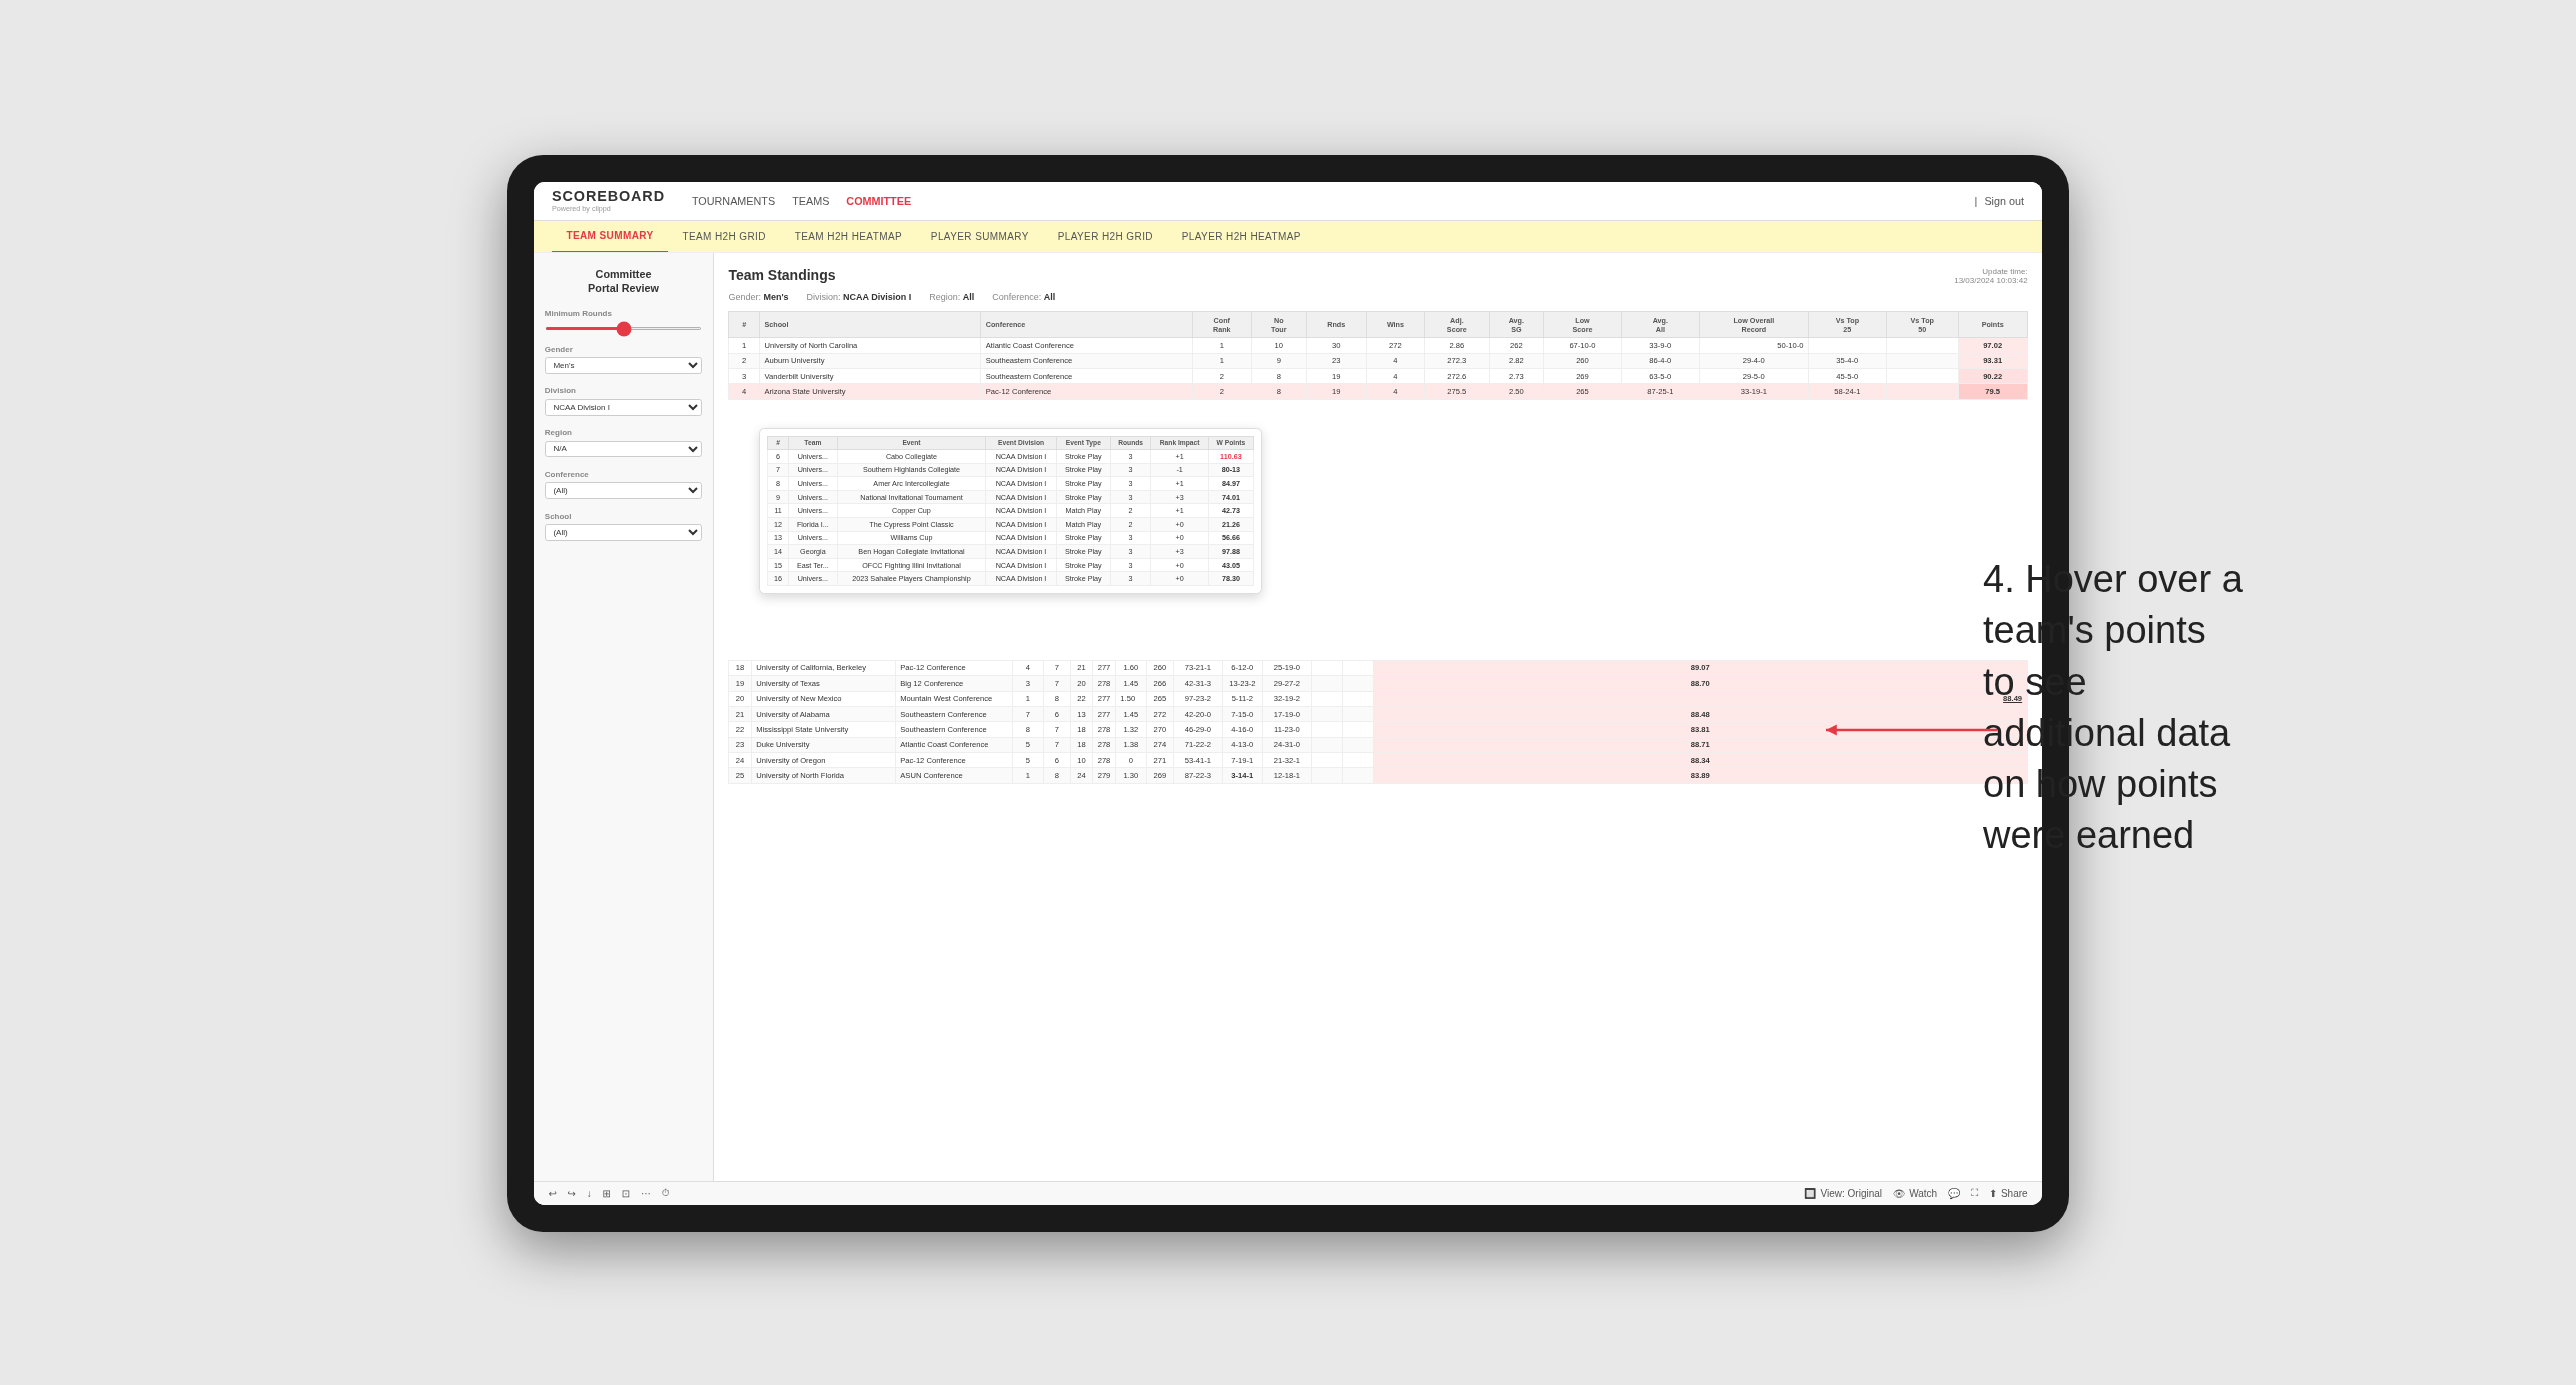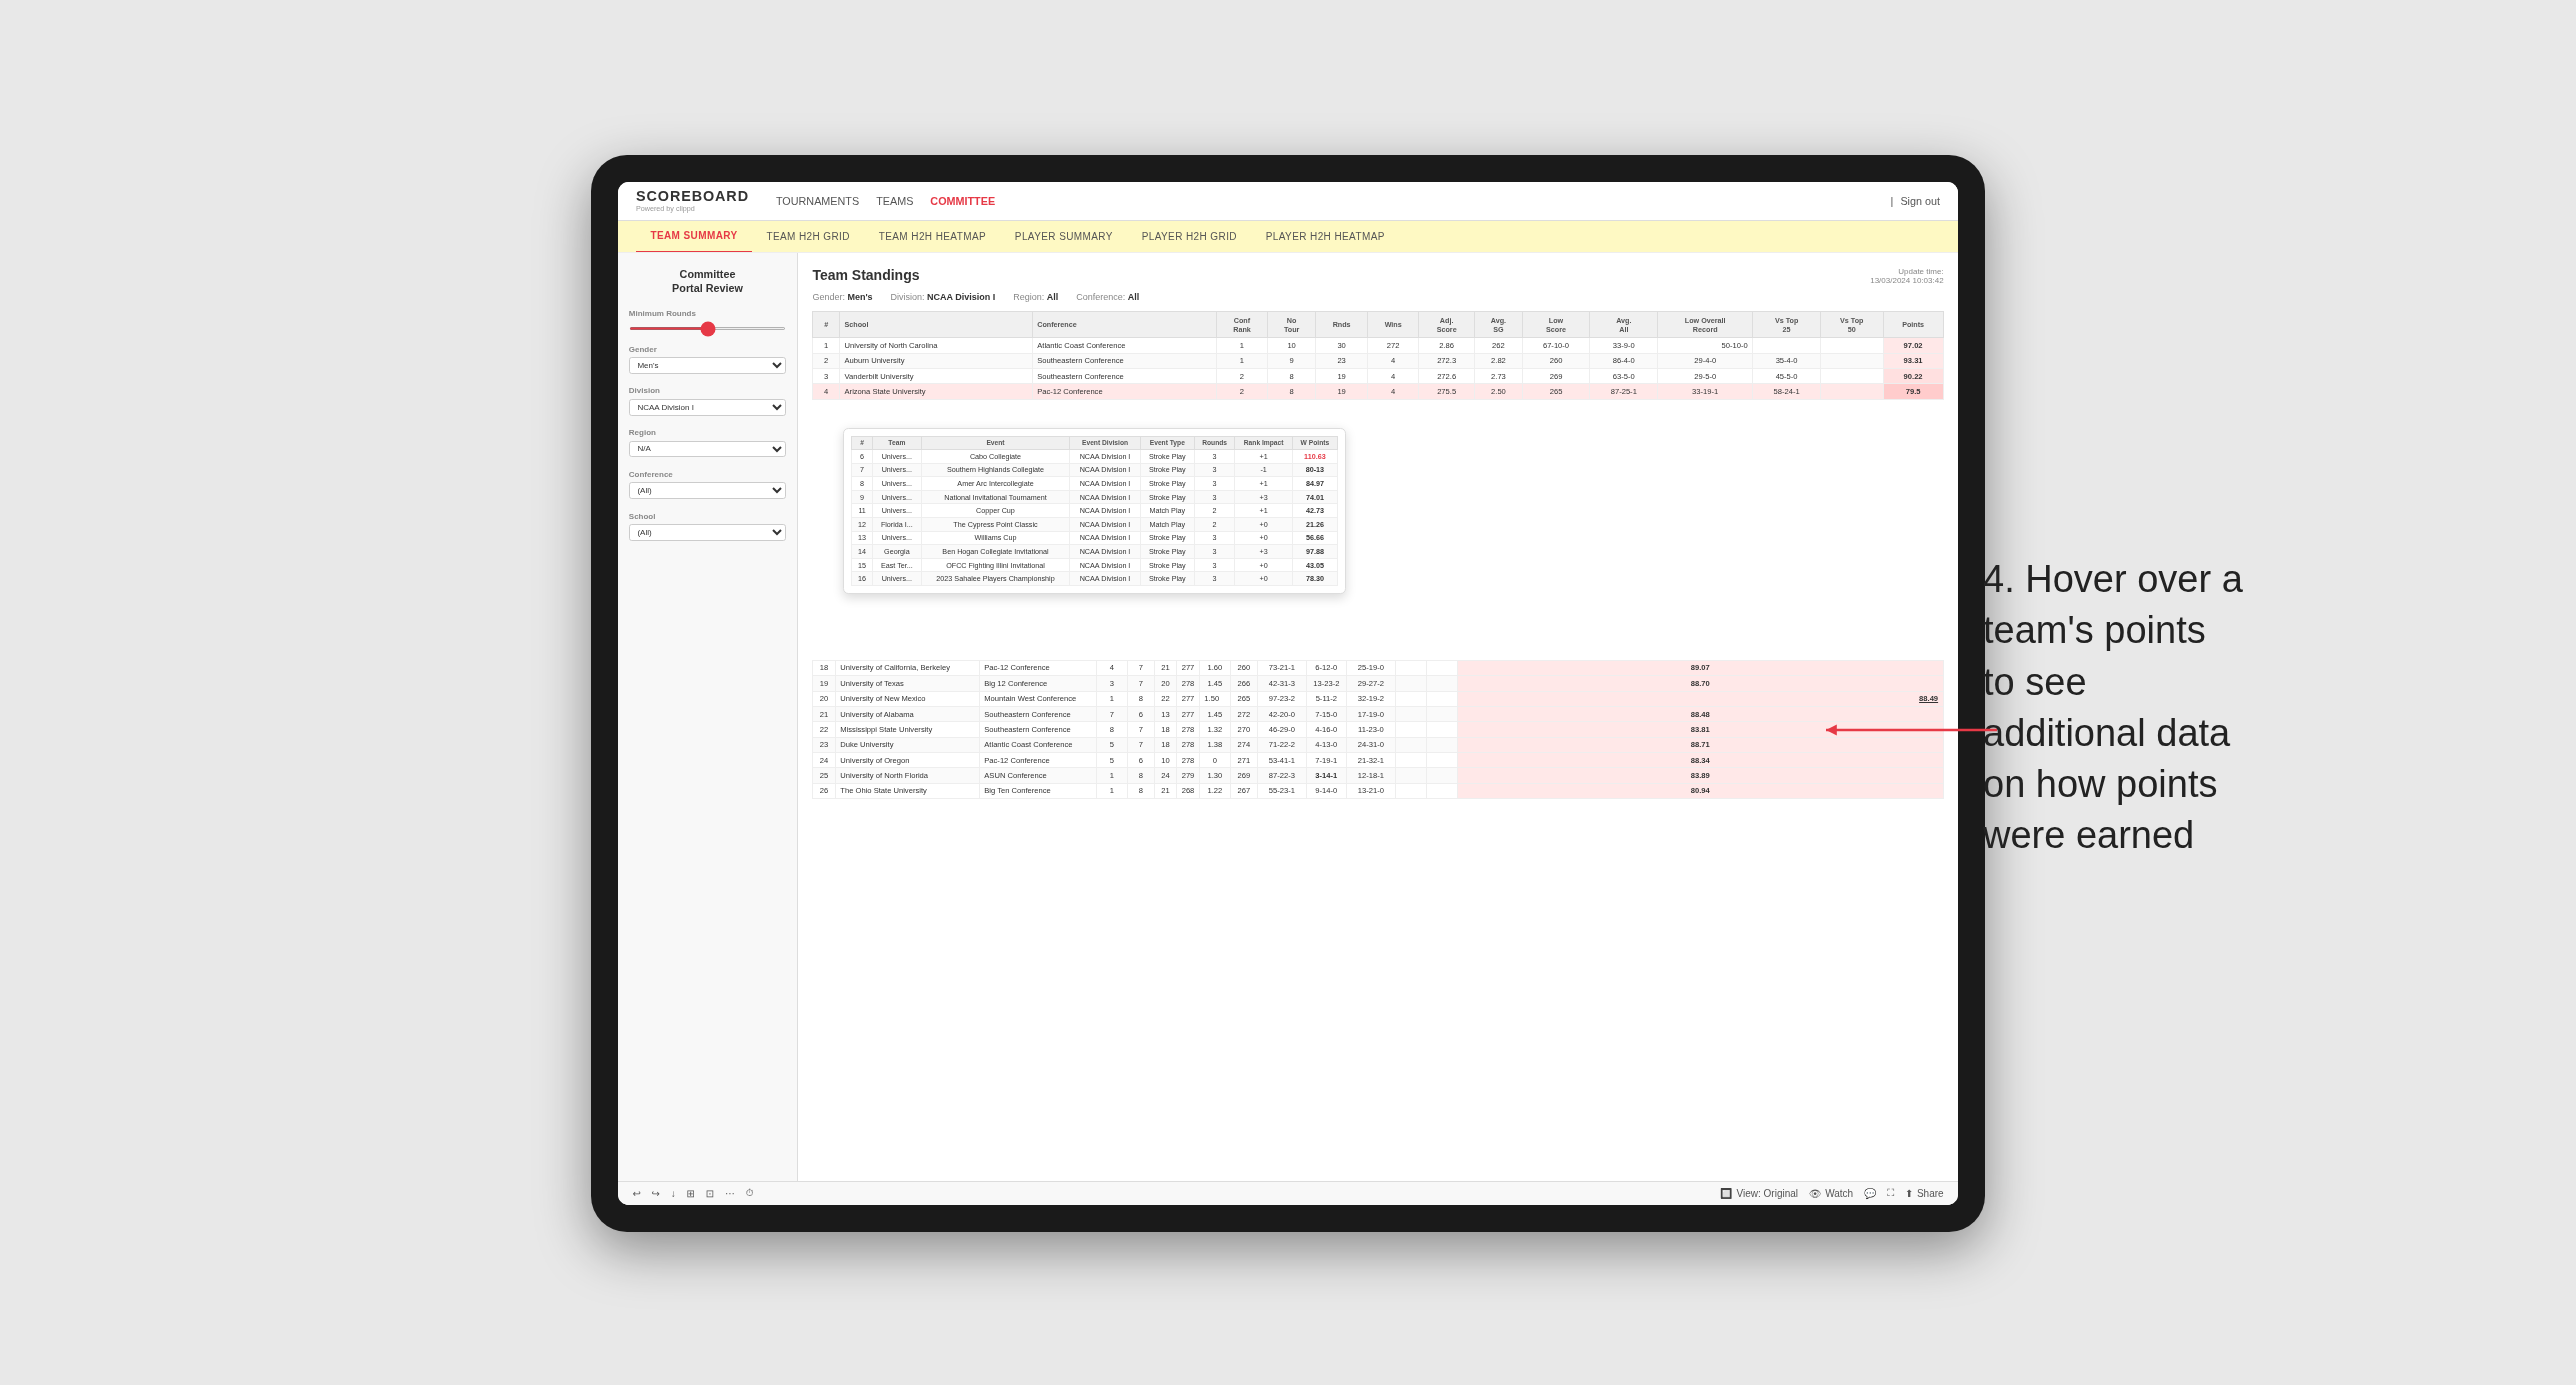--- a/index.html
+++ b/index.html
@@ -8,21 +8,21 @@
       font-family: Arial, sans-serif;
       width: 2576px;
       height: 1386px;
       display: flex;
       align-items: center;
       justify-content: center;
       position: relative;
     }
 
     .tablet-outer {
-      width: 1394px;
+      width: 1562px;
       height: 1077px;
       background: #1a1a1a;
       border-radius: 36px;
       padding: 27px;
       box-shadow: 0 18px 54px rgba(0,0,0,0.4);
       position: relative;
     }
 
     .tablet-screen {
       width: 100%;
@@ -767,37 +767,20 @@
               <td style="text-align:center;">24</td>
               <td style="text-align:center;">279</td>
               <td style="text-align:center;">1.30</td>
               <td style="text-align:center;">269</td>
               <td style="text-align:center;">87-22-3</td>
               <td style="text-align:center;font-weight:bold;">3-14-1</td>
               <td style="text-align:center;">12-18-1</td>
               <td style="text-align:center;"></td>
               <td style="text-align:center;"></td>
               <td class="points-cell" style="text-align:center;">83.89</td>
-            </tr>
-            <tr class="table-row">
-              <td style="text-align:center;">26</td>
-              <td class="school-col">The Ohio State University</td>
-              <td class="conf-col">Big Ten Conference</td>
-              <td style="text-align:center;">1</td>
-              <td style="text-align:center;">8</td>
-              <td style="text-align:center;">21</td>
-              <td style="text-align:center;">268</td>
-              <td style="text-align:center;">1.22</td>
-              <td style="text-align:center;">267</td>
-              <td style="text-align:center;">55-23-1</td>
-              <td style="text-align:center;">9-14-0</td>
-              <td style="text-align:center;">13-21-0</td>
-              <td style="text-align:center;"></td>
-              <td style="text-align:center;"></td>
-              <td class="points-cell" style="text-align:center;">80.94</td>
             </tr>
           </tbody>
         </table>
 
       </div>
     </div>
 
     <div class="bottom-toolbar">
       <div class="toolbar-left">
         <span class="toolbar-btn">↩</span>

